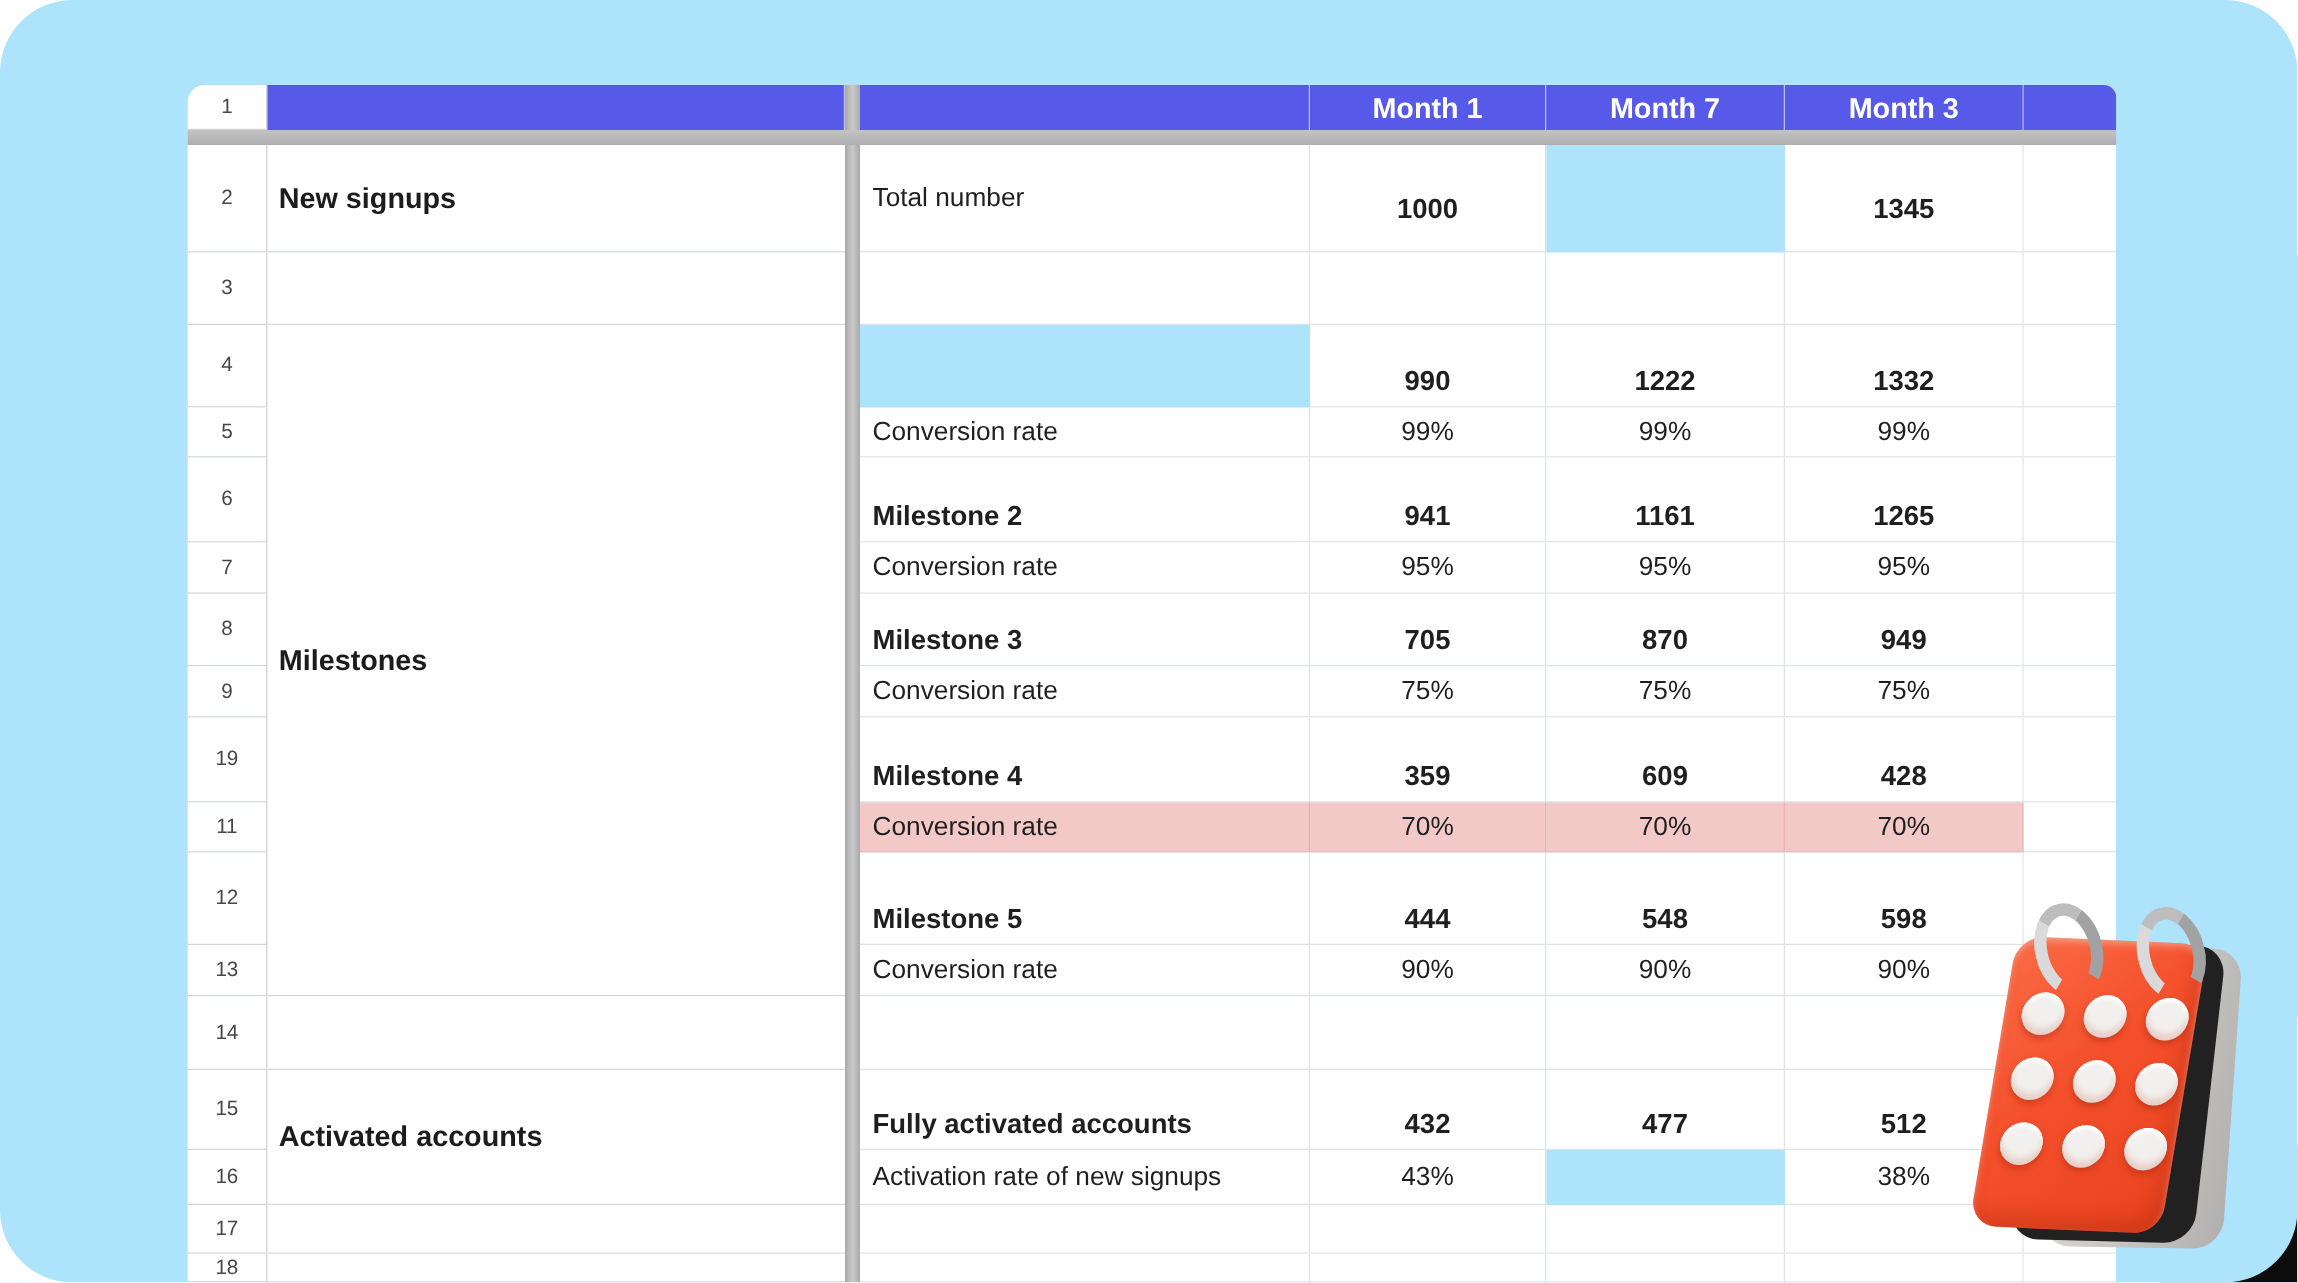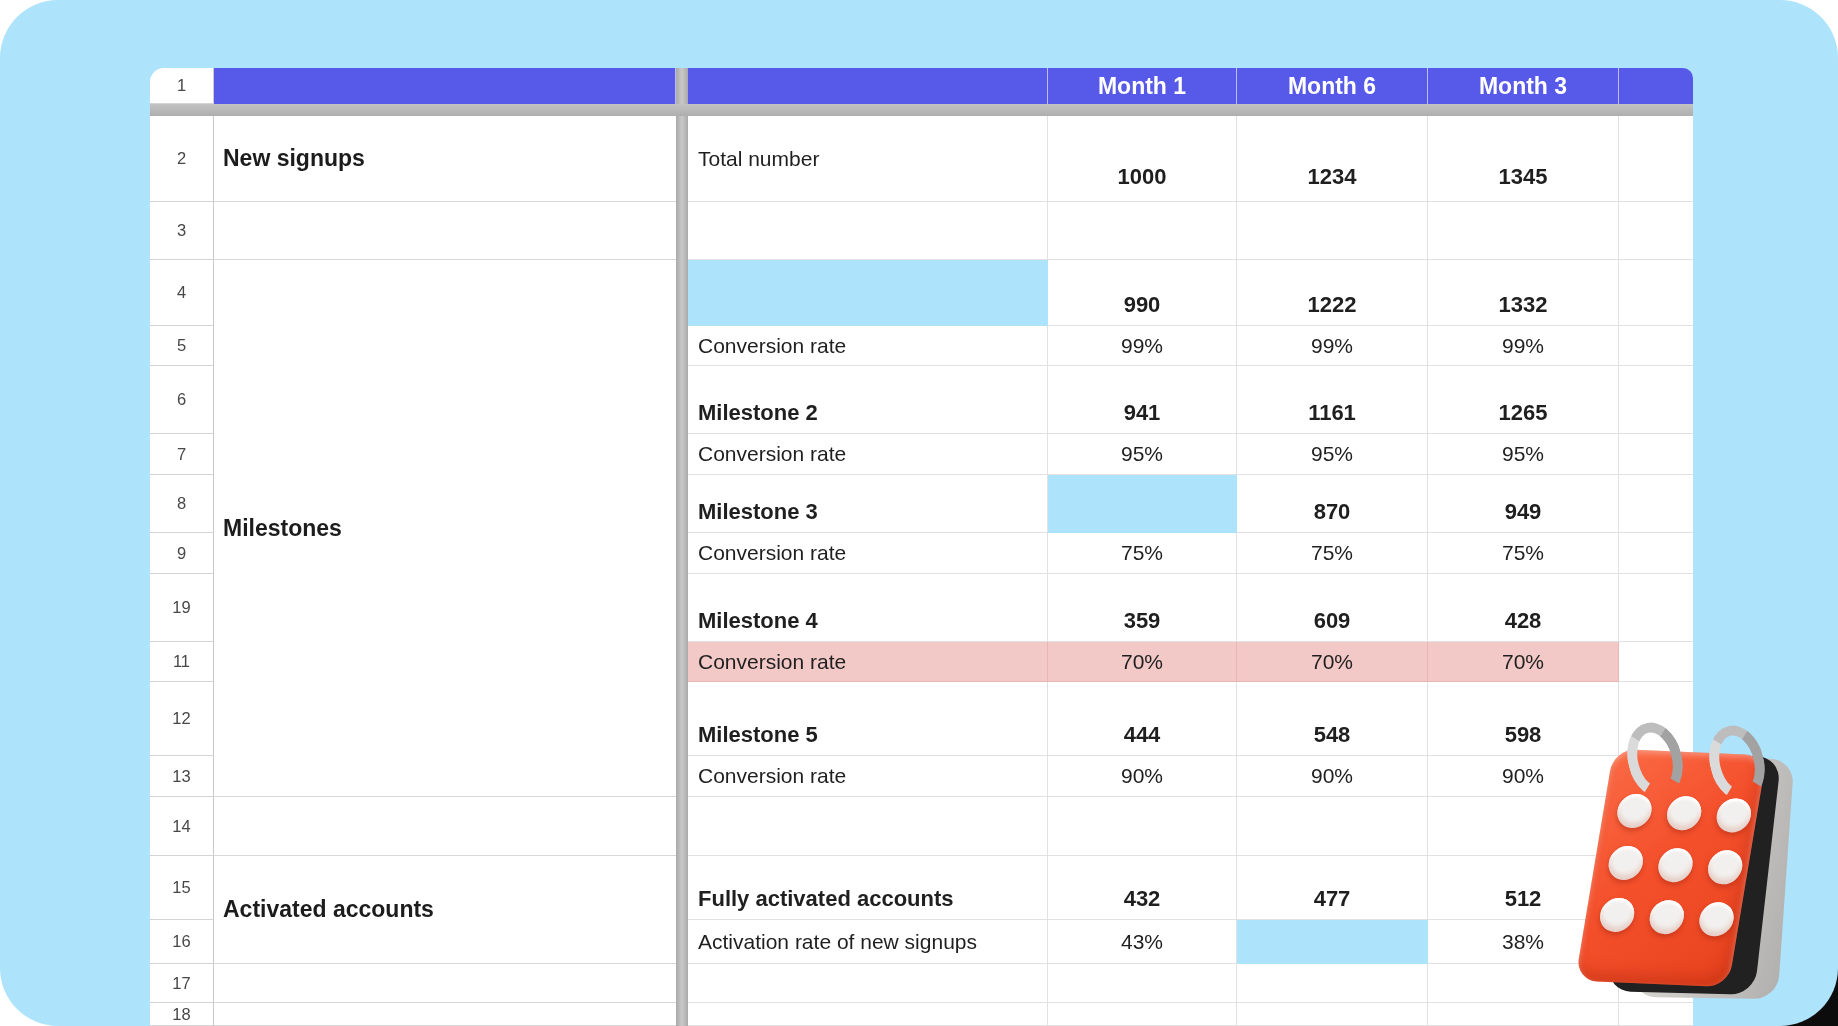--- a/index.html
+++ b/index.html
@@ -21,21 +21,21 @@
   .rn{background:#fff;border-right:1px solid #c9c9c9;border-bottom:1px solid #d4d4d4;display:flex;
       align-items:center;justify-content:center;color:#474747;font-size:16.5px;}
   .a{background:#fff;border-bottom:1px solid #d7d7d7;display:flex;align-items:center;padding-left:9px;
      font-weight:700;font-size:23px;color:#1c1c1c;}
   .c{background:#fff;border-right:1px solid #e1e1e1;border-bottom:1px solid #e1e1e1;display:flex;
      font-size:21px;color:#1f1f1f;}
   .c.last{border-right:none;}
   .lab{align-items:center;padding-left:10px;}
   .labbot{align-items:flex-end;padding-left:10px;padding-bottom:7px;font-weight:700;font-size:22px;}
   .num{align-items:flex-end;justify-content:center;padding-bottom:7px;font-weight:700;font-size:22px;}
-  .pb10{padding-bottom:11px;text-align:center;}
+  .pb10{padding-bottom:21px;text-align:center;}
   .rate{align-items:center;justify-content:center;}
   .pink{background:#f3c9c7;border-right-color:#e7b5b2;border-bottom-color:#e7b5b2;}
 
   
   .calendar{position:absolute;left:1588px;top:722px;width:210px;height:300px;z-index:6;}
   .cal-back-gray{position:absolute;left:52px;top:36px;width:146px;height:240px;border-radius:24px;
       background:linear-gradient(100deg,#e2e0dc,#b2b0ae);transform:skewX(-3deg) rotate(1deg);}
   .cal-back-black{position:absolute;left:32px;top:33px;width:148px;height:238px;border-radius:24px;
       background:#212121;transform:skewX(-5deg) rotate(1.5deg);}
   .cal-front{position:absolute;left:6px;top:30px;width:154px;height:232px;border-radius:22px;
@@ -56,21 +56,21 @@
 <div class="canvas">
   <div class="corner-dark"></div>
   <div class="bg"></div>
 
   <div class="sheet">
 
     <div class="rn" style="grid-row:1;grid-column:1">1</div>
     <div class="hd" style="grid-row:1;grid-column:2"></div>
     <div class="hd" style="grid-row:1;grid-column:4"></div>
     <div class="hd" style="grid-row:1;grid-column:5">Month 1</div>
-    <div class="hd" style="grid-row:1;grid-column:6">Month 6</div>
+    <div class="hd" style="grid-row:1;grid-column:6">Month 7</div>
     <div class="hd" style="grid-row:1;grid-column:7">Month 3</div>
     <div class="hd last" style="grid-row:1;grid-column:8"></div>
 
     <div class="rn" style="grid-row:3;grid-column:1">2</div>
     <div class="rn" style="grid-row:4;grid-column:1">3</div>
     <div class="rn" style="grid-row:5;grid-column:1">4</div>
     <div class="rn" style="grid-row:6;grid-column:1">5</div>
     <div class="rn" style="grid-row:7;grid-column:1">6</div>
     <div class="rn" style="grid-row:8;grid-column:1">7</div>
     <div class="rn" style="grid-row:9;grid-column:1">8</div>
@@ -109,32 +109,32 @@
     <div class="c labbot" style="grid-row:16;grid-column:4">Fully activated accounts</div>
     <div class="c" style="grid-row:18;grid-column:4"></div>
     <div class="c" style="grid-row:19;grid-column:4"></div>
 
     <div class="c num pb10" style="grid-row:3;grid-column:5">1000</div>
     <div class="c" style="grid-row:4;grid-column:5"></div>
     <div class="c num" style="grid-row:5;grid-column:5">990</div>
     <div class="c rate" style="grid-row:6;grid-column:5">99%</div>
     <div class="c num" style="grid-row:7;grid-column:5">941</div>
     <div class="c rate" style="grid-row:8;grid-column:5">95%</div>
+    <div class="c num" style="grid-row:9;grid-column:5">705</div>
     <div class="c rate" style="grid-row:10;grid-column:5">75%</div>
     <div class="c num" style="grid-row:11;grid-column:5">359</div>
     <div class="c rate pink" style="grid-row:12;grid-column:5">70%</div>
     <div class="c num" style="grid-row:13;grid-column:5">444</div>
     <div class="c rate" style="grid-row:14;grid-column:5">90%</div>
     <div class="c" style="grid-row:15;grid-column:5"></div>
     <div class="c num" style="grid-row:16;grid-column:5">432</div>
     <div class="c rate" style="grid-row:17;grid-column:5">43%</div>
     <div class="c" style="grid-row:18;grid-column:5"></div>
     <div class="c" style="grid-row:19;grid-column:5"></div>
 
-    <div class="c num pb10" style="grid-row:3;grid-column:6">1234</div>
     <div class="c" style="grid-row:4;grid-column:6"></div>
     <div class="c num" style="grid-row:5;grid-column:6">1222</div>
     <div class="c rate" style="grid-row:6;grid-column:6">99%</div>
     <div class="c num" style="grid-row:7;grid-column:6">1161</div>
     <div class="c rate" style="grid-row:8;grid-column:6">95%</div>
     <div class="c num" style="grid-row:9;grid-column:6">870</div>
     <div class="c rate" style="grid-row:10;grid-column:6">75%</div>
     <div class="c num" style="grid-row:11;grid-column:6">609</div>
     <div class="c rate pink" style="grid-row:12;grid-column:6">70%</div>
     <div class="c num" style="grid-row:13;grid-column:6">548</div>

